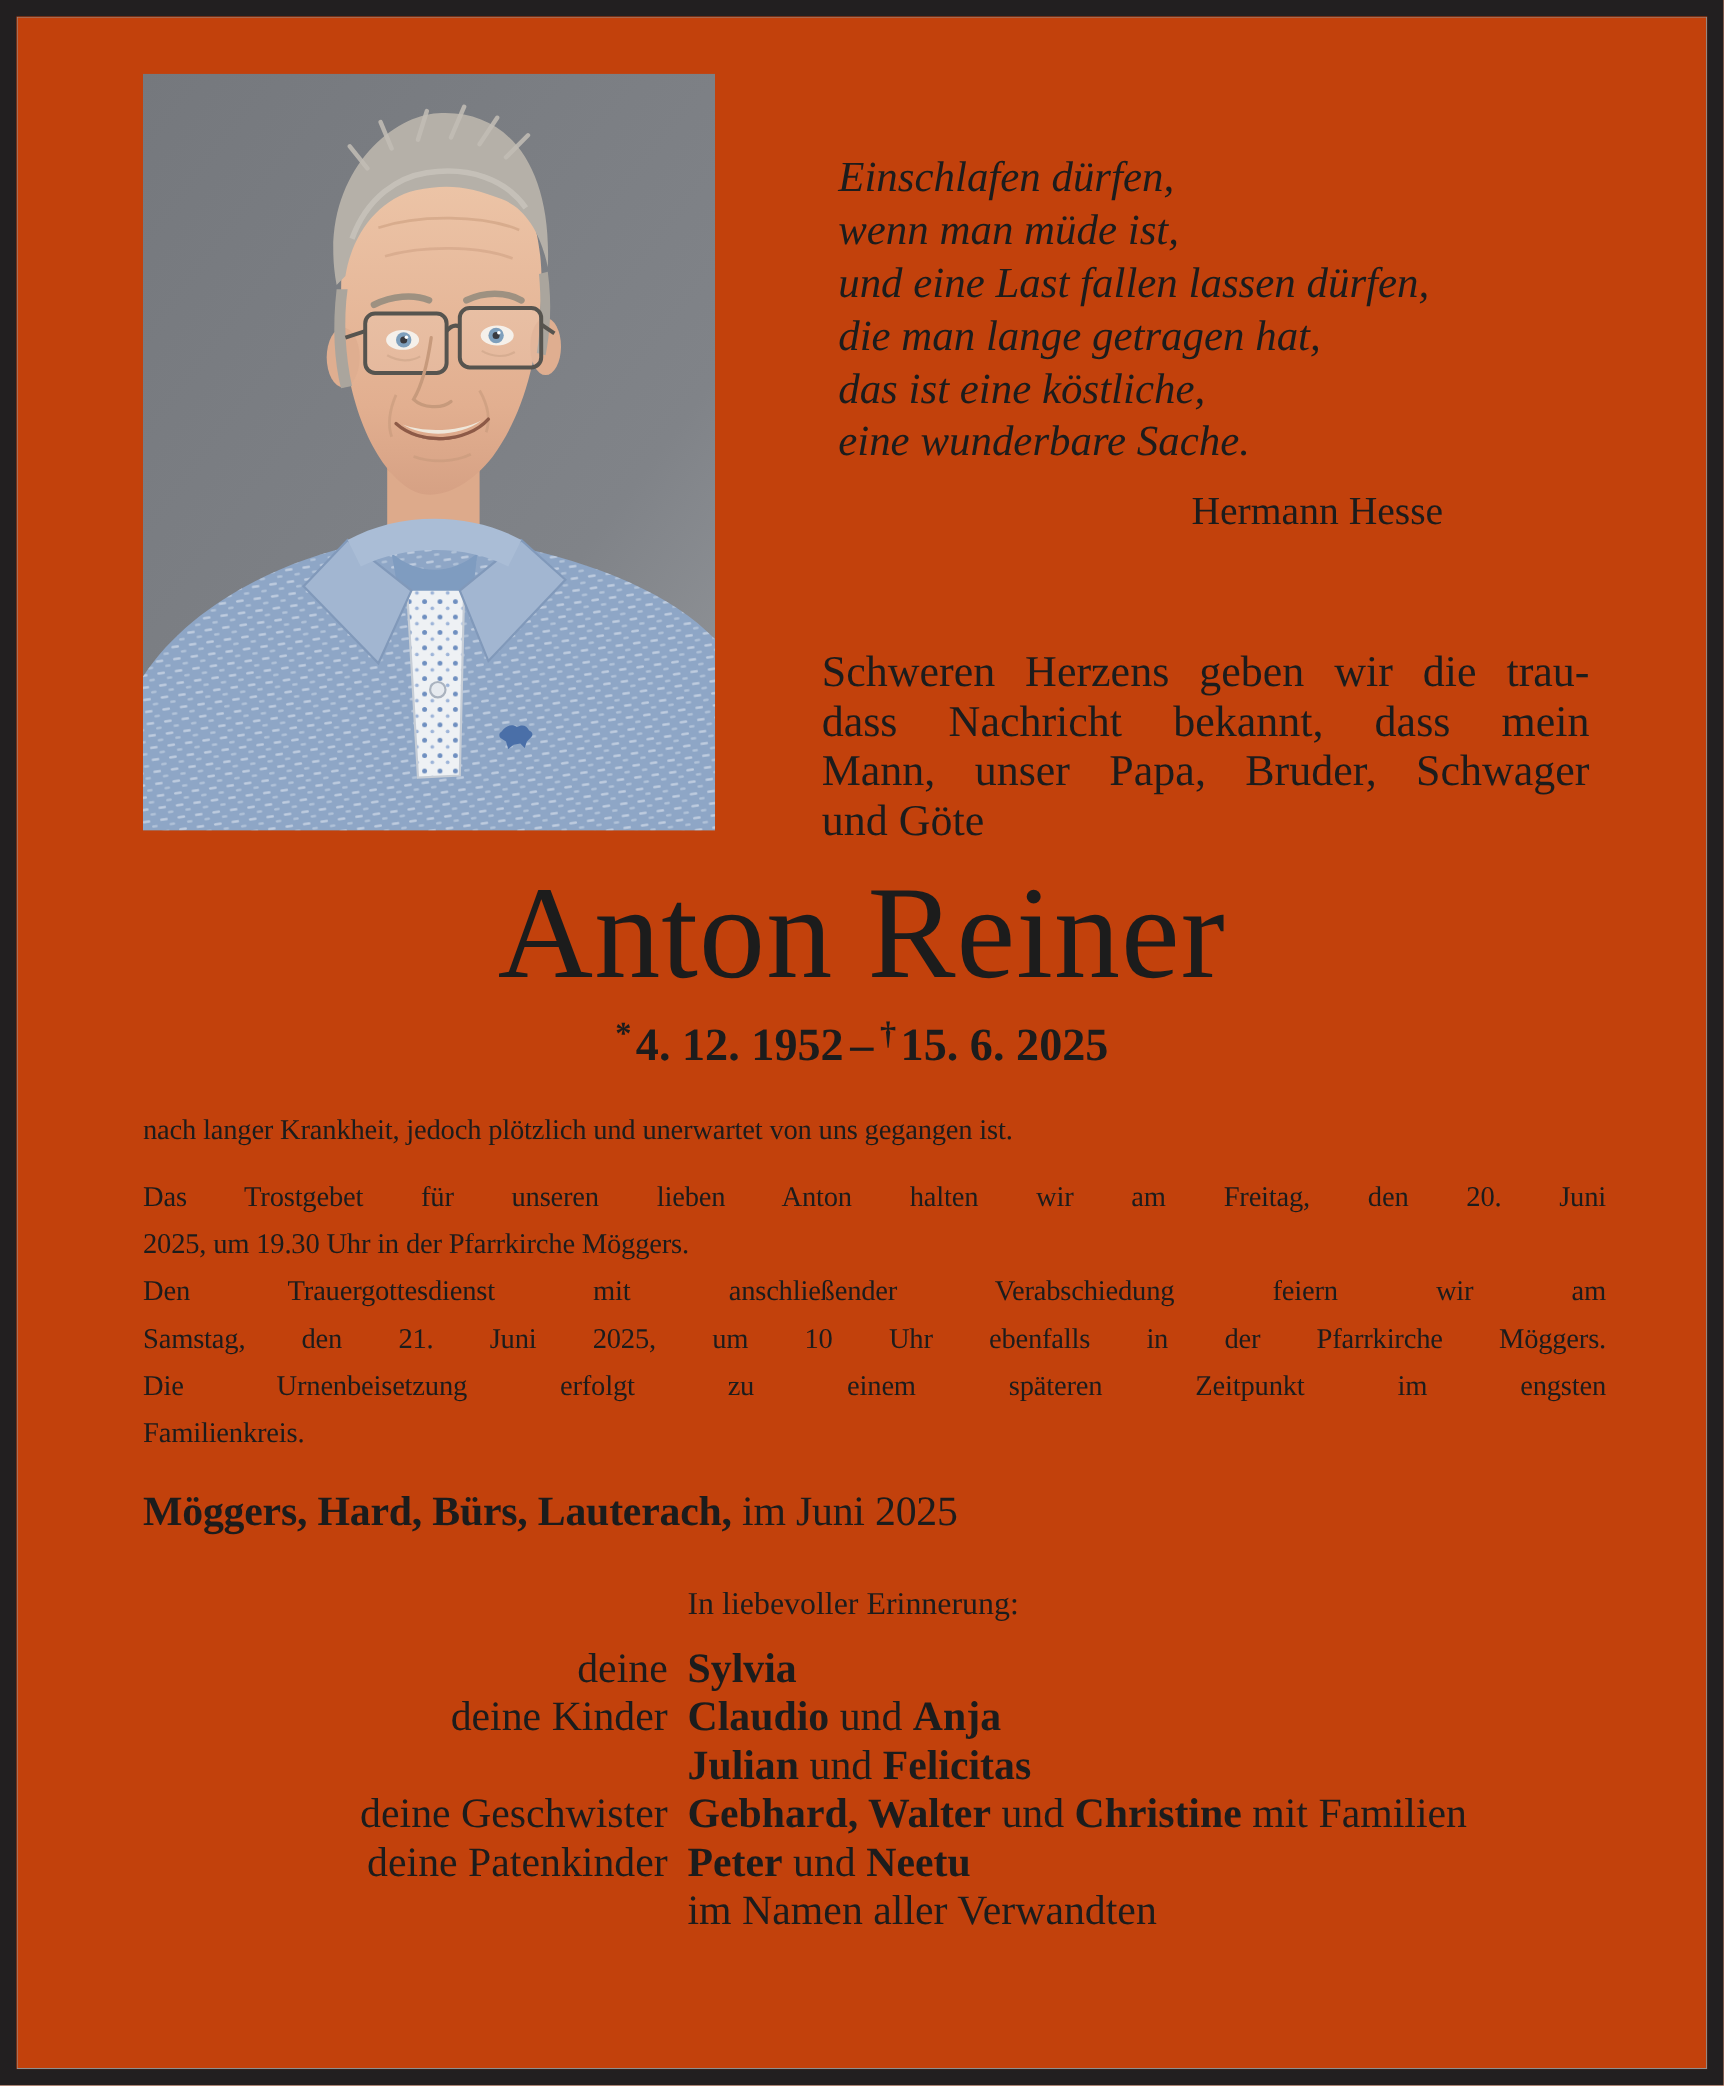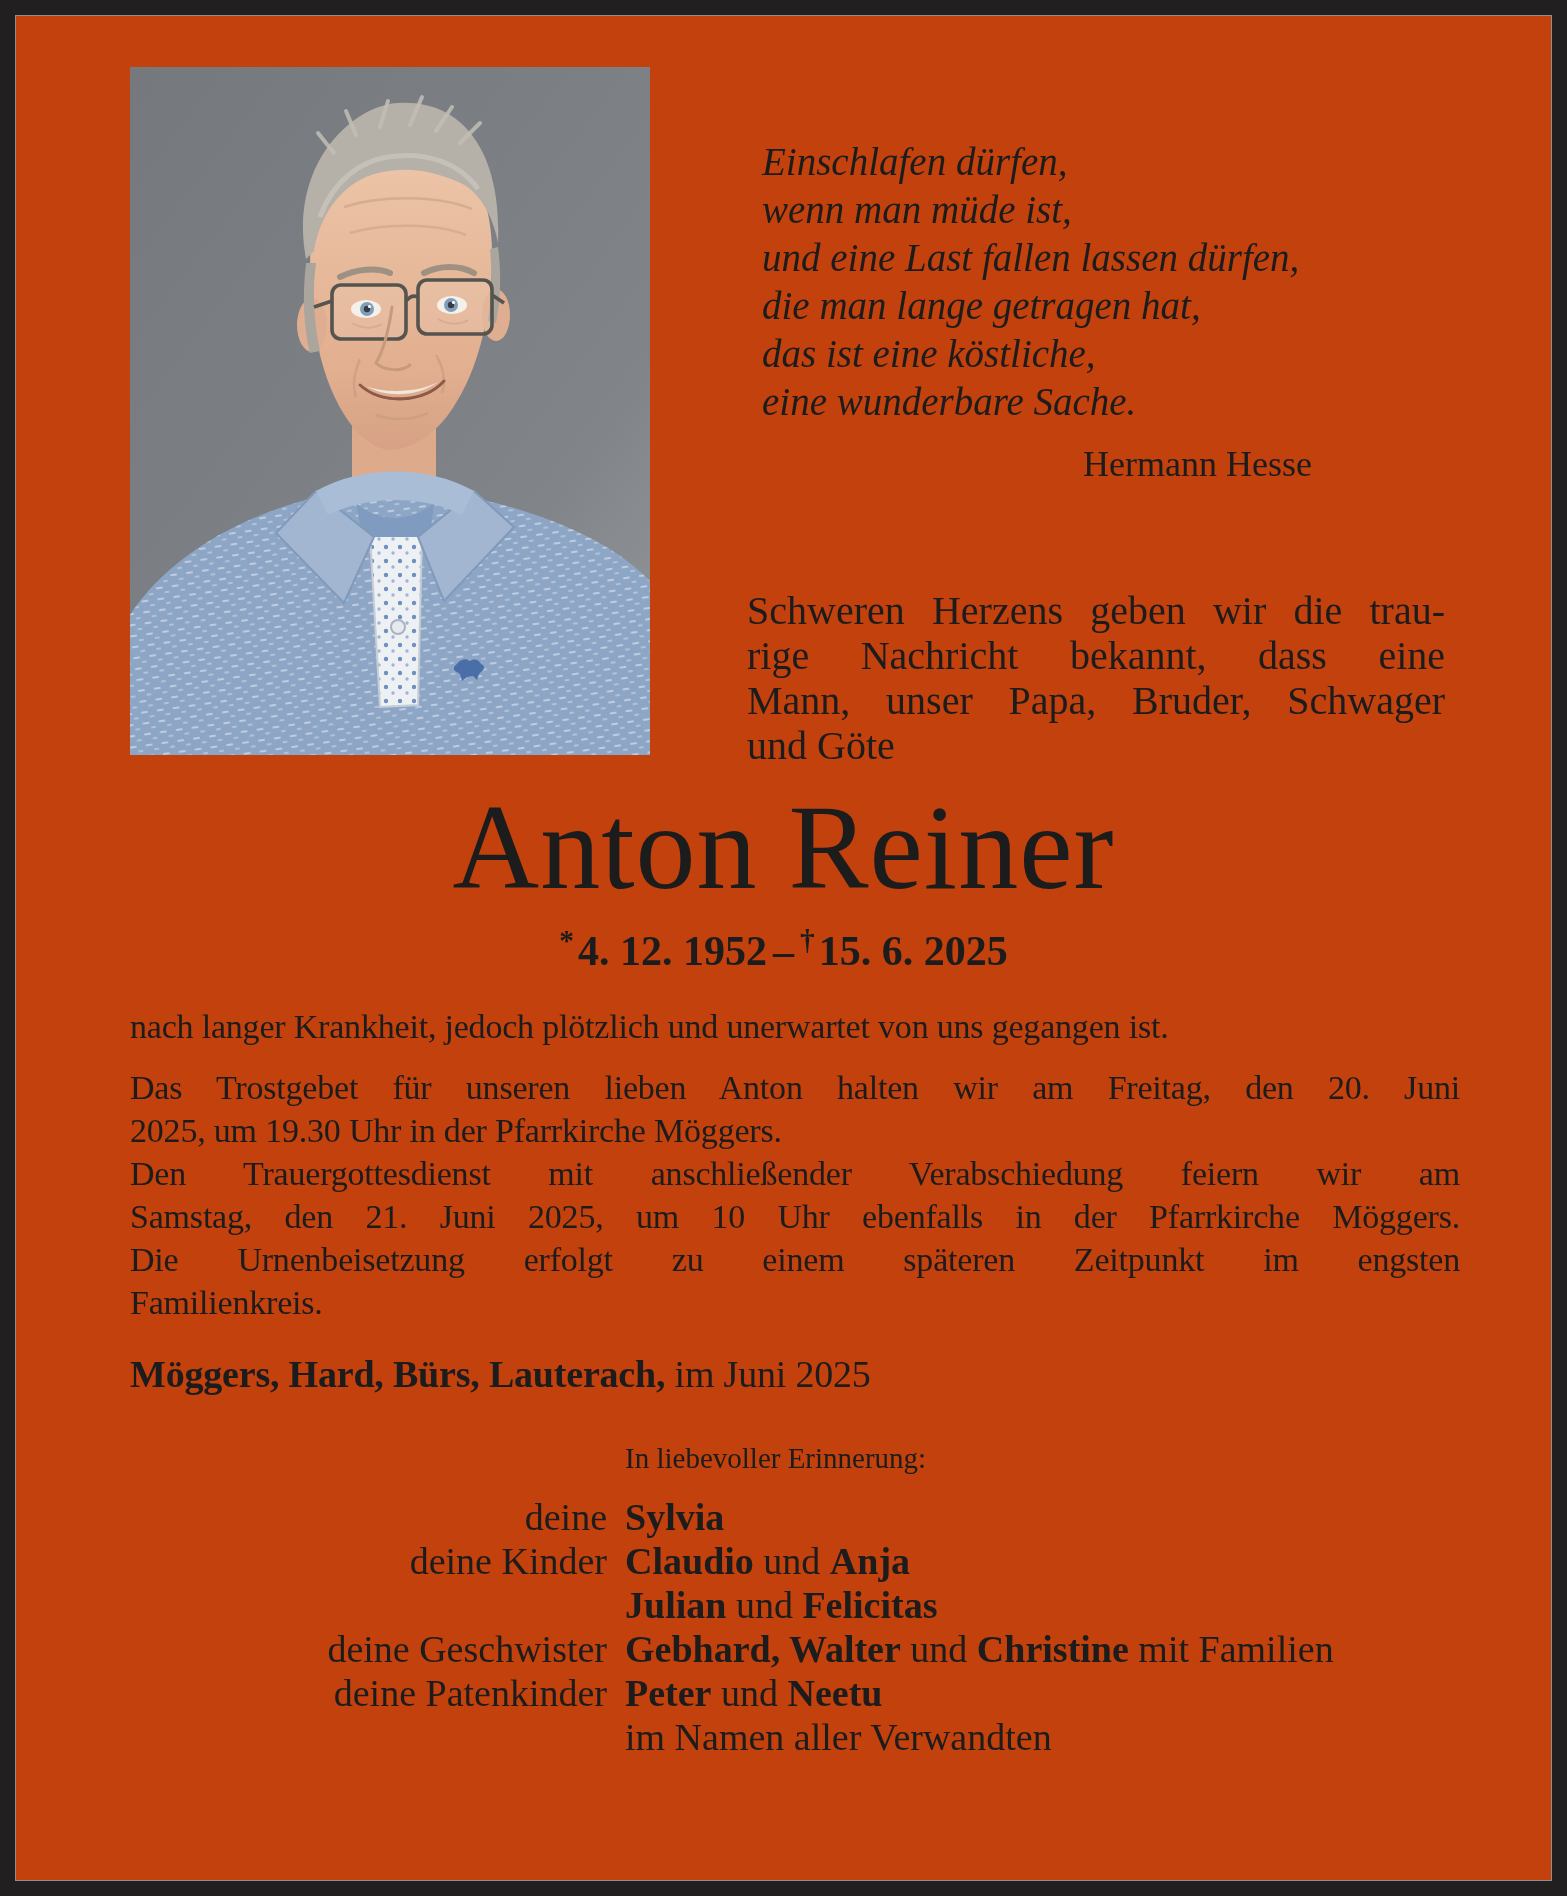--- a/index.html
+++ b/index.html
@@ -26,21 +26,21 @@
 
   .announcement{left:732px;top:573px;width:698px;font-size:40px;line-height:45px;}
   .j{text-align:justify;text-align-last:justify;-moz-text-align-last:justify;}
   .plain{text-align:left;white-space:nowrap;}
 
   .deceased-name{left:0;top:765px;width:1537px;text-align:center;font-size:120px;line-height:135px;letter-spacing:1px;}
   .dates{left:0;top:900px;width:1537px;text-align:center;font-weight:bold;font-size:42px;line-height:50px;}
   .dates .sym{font-size:70%;vertical-align:super;margin-right:4px;}
   .dates .sep{font-weight:bold;padding:0 6px;}
 
-  .bodycol{left:115px;width:1330px;font-size:34px;line-height:43px;letter-spacing:-0.2px;}
+  .bodycol{left:115px;width:1330px;font-size:26px;line-height:43px;letter-spacing:-0.2px;}
   .passing{top:990px;}
   .service{top:1051px;}
   .place-date{top:1338px;font-size:38px;white-space:nowrap;}
   .place-date .b{font-weight:bold;}
 
   .memorial-heading{left:610px;top:1427px;font-size:29px;white-space:nowrap;}
   .memorial{left:115px;top:1480px;width:1330px;font-size:38px;line-height:44px;}
   .mrow{display:flex;}
   .mlabel{width:477px;text-align:right;flex:0 0 auto;}
   .mnames{margin-left:18px;flex:1;white-space:nowrap;}
@@ -153,21 +153,21 @@
     <div class="ql">wenn man müde ist,</div>
     <div class="ql">und eine Last fallen lassen dürfen,</div>
     <div class="ql">die man lange getragen hat,</div>
     <div class="ql">das ist eine köstliche,</div>
     <div class="ql">eine wunderbare Sache.</div>
     <div class="quote-attribution">Hermann Hesse</div>
   </div>
 
   <div class="abs announcement">
     <div class="j">Schweren Herzens geben wir die trau-</div>
-    <div class="j">rige Nachricht bekannt, dass eine</div>
+    <div class="j">dass Nachricht bekannt, dass mein</div>
     <div class="j">Mann, unser Papa, Bruder, Schwager</div>
     <div class="plain">und Göte</div>
   </div>
 
   <div class="abs deceased-name">Anton Reiner</div>
 
   <div class="abs dates">
     <span class="sym">*</span><span>4. 12. 1952</span><span class="sep">–</span><span class="sym">†</span><span>15. 6. 2025</span>
   </div>
 

